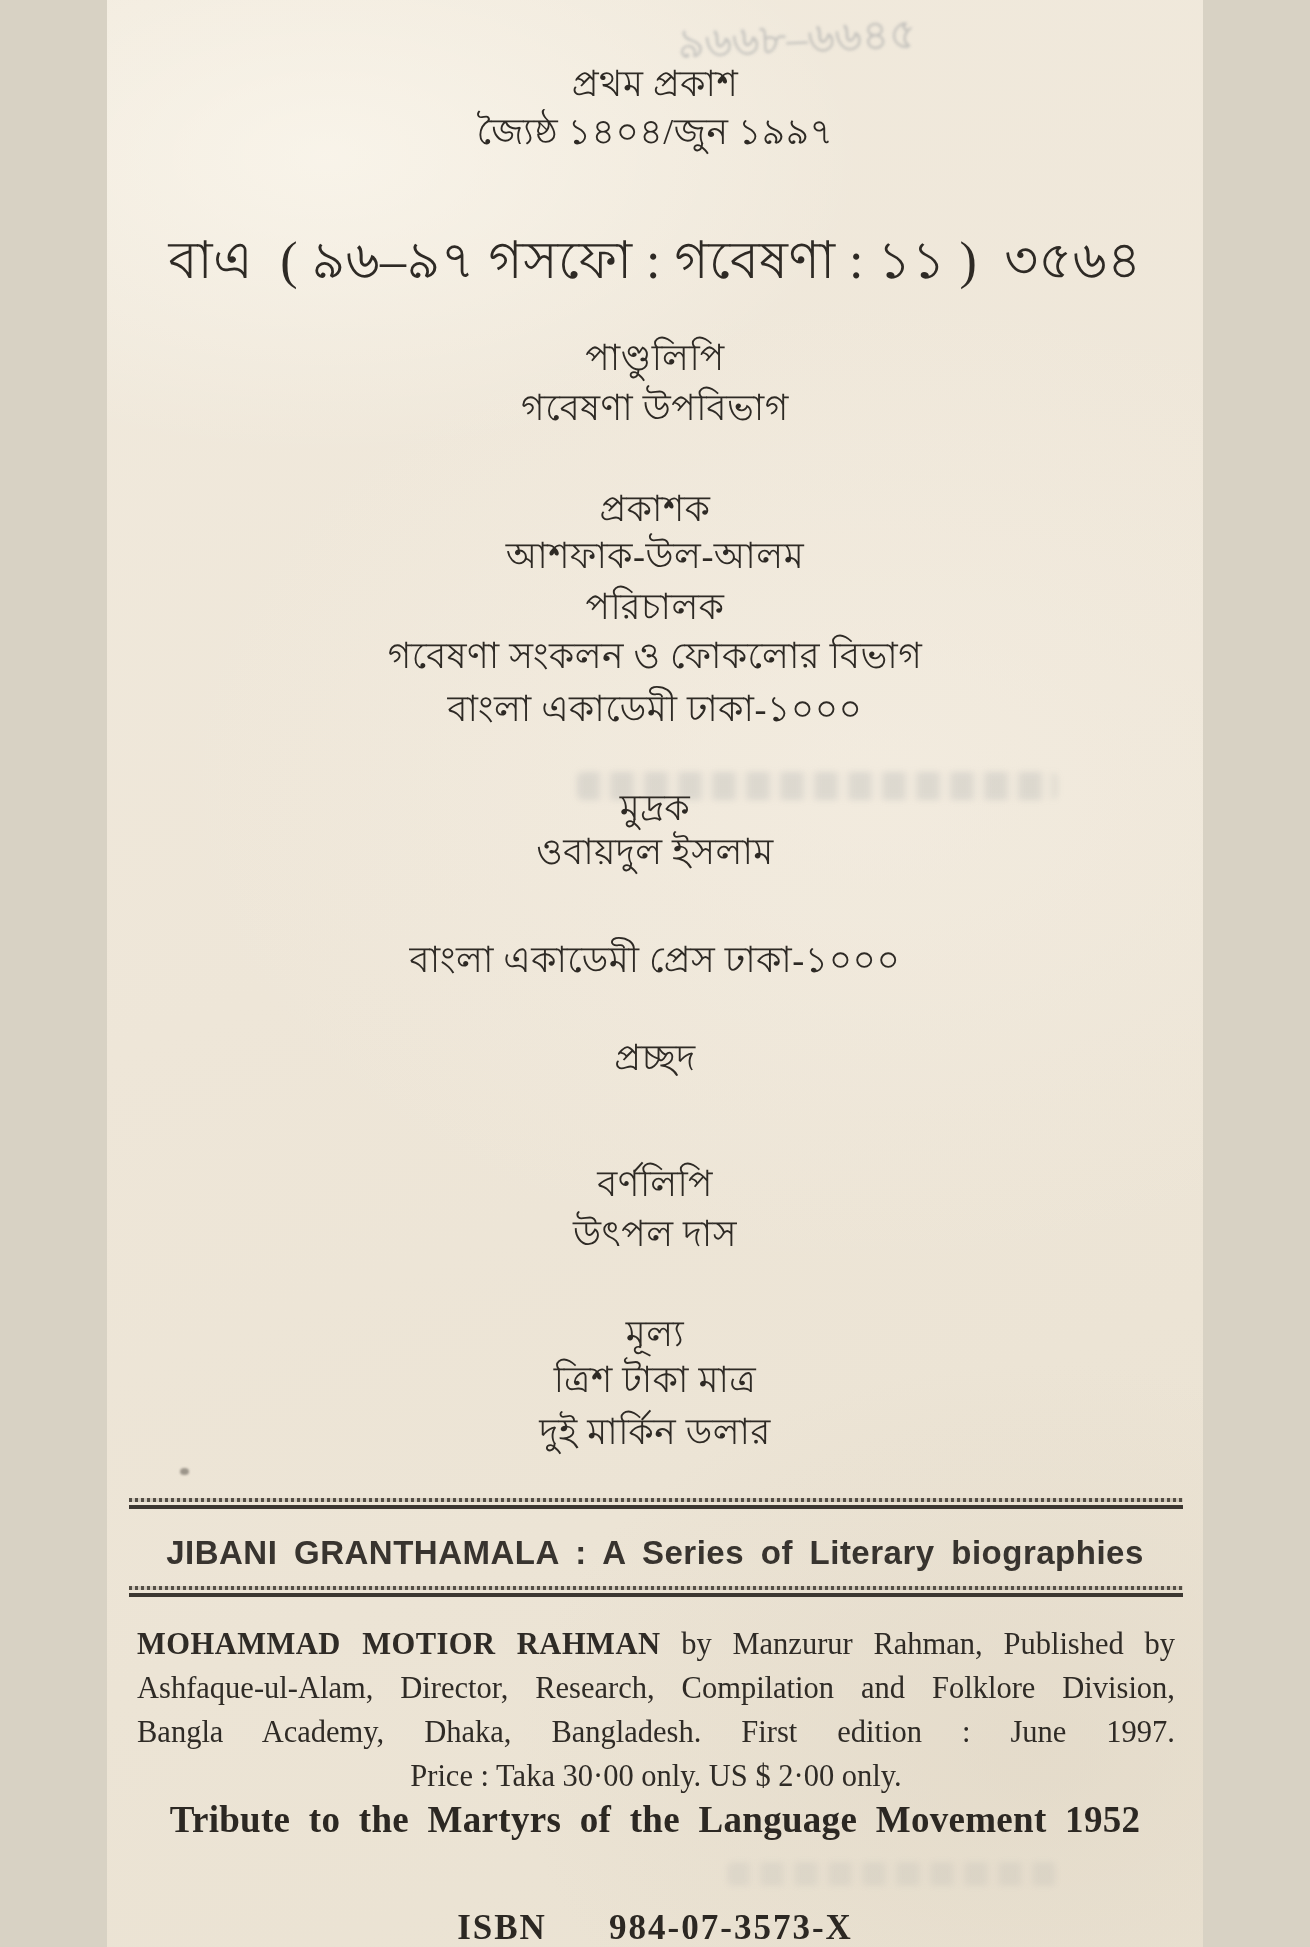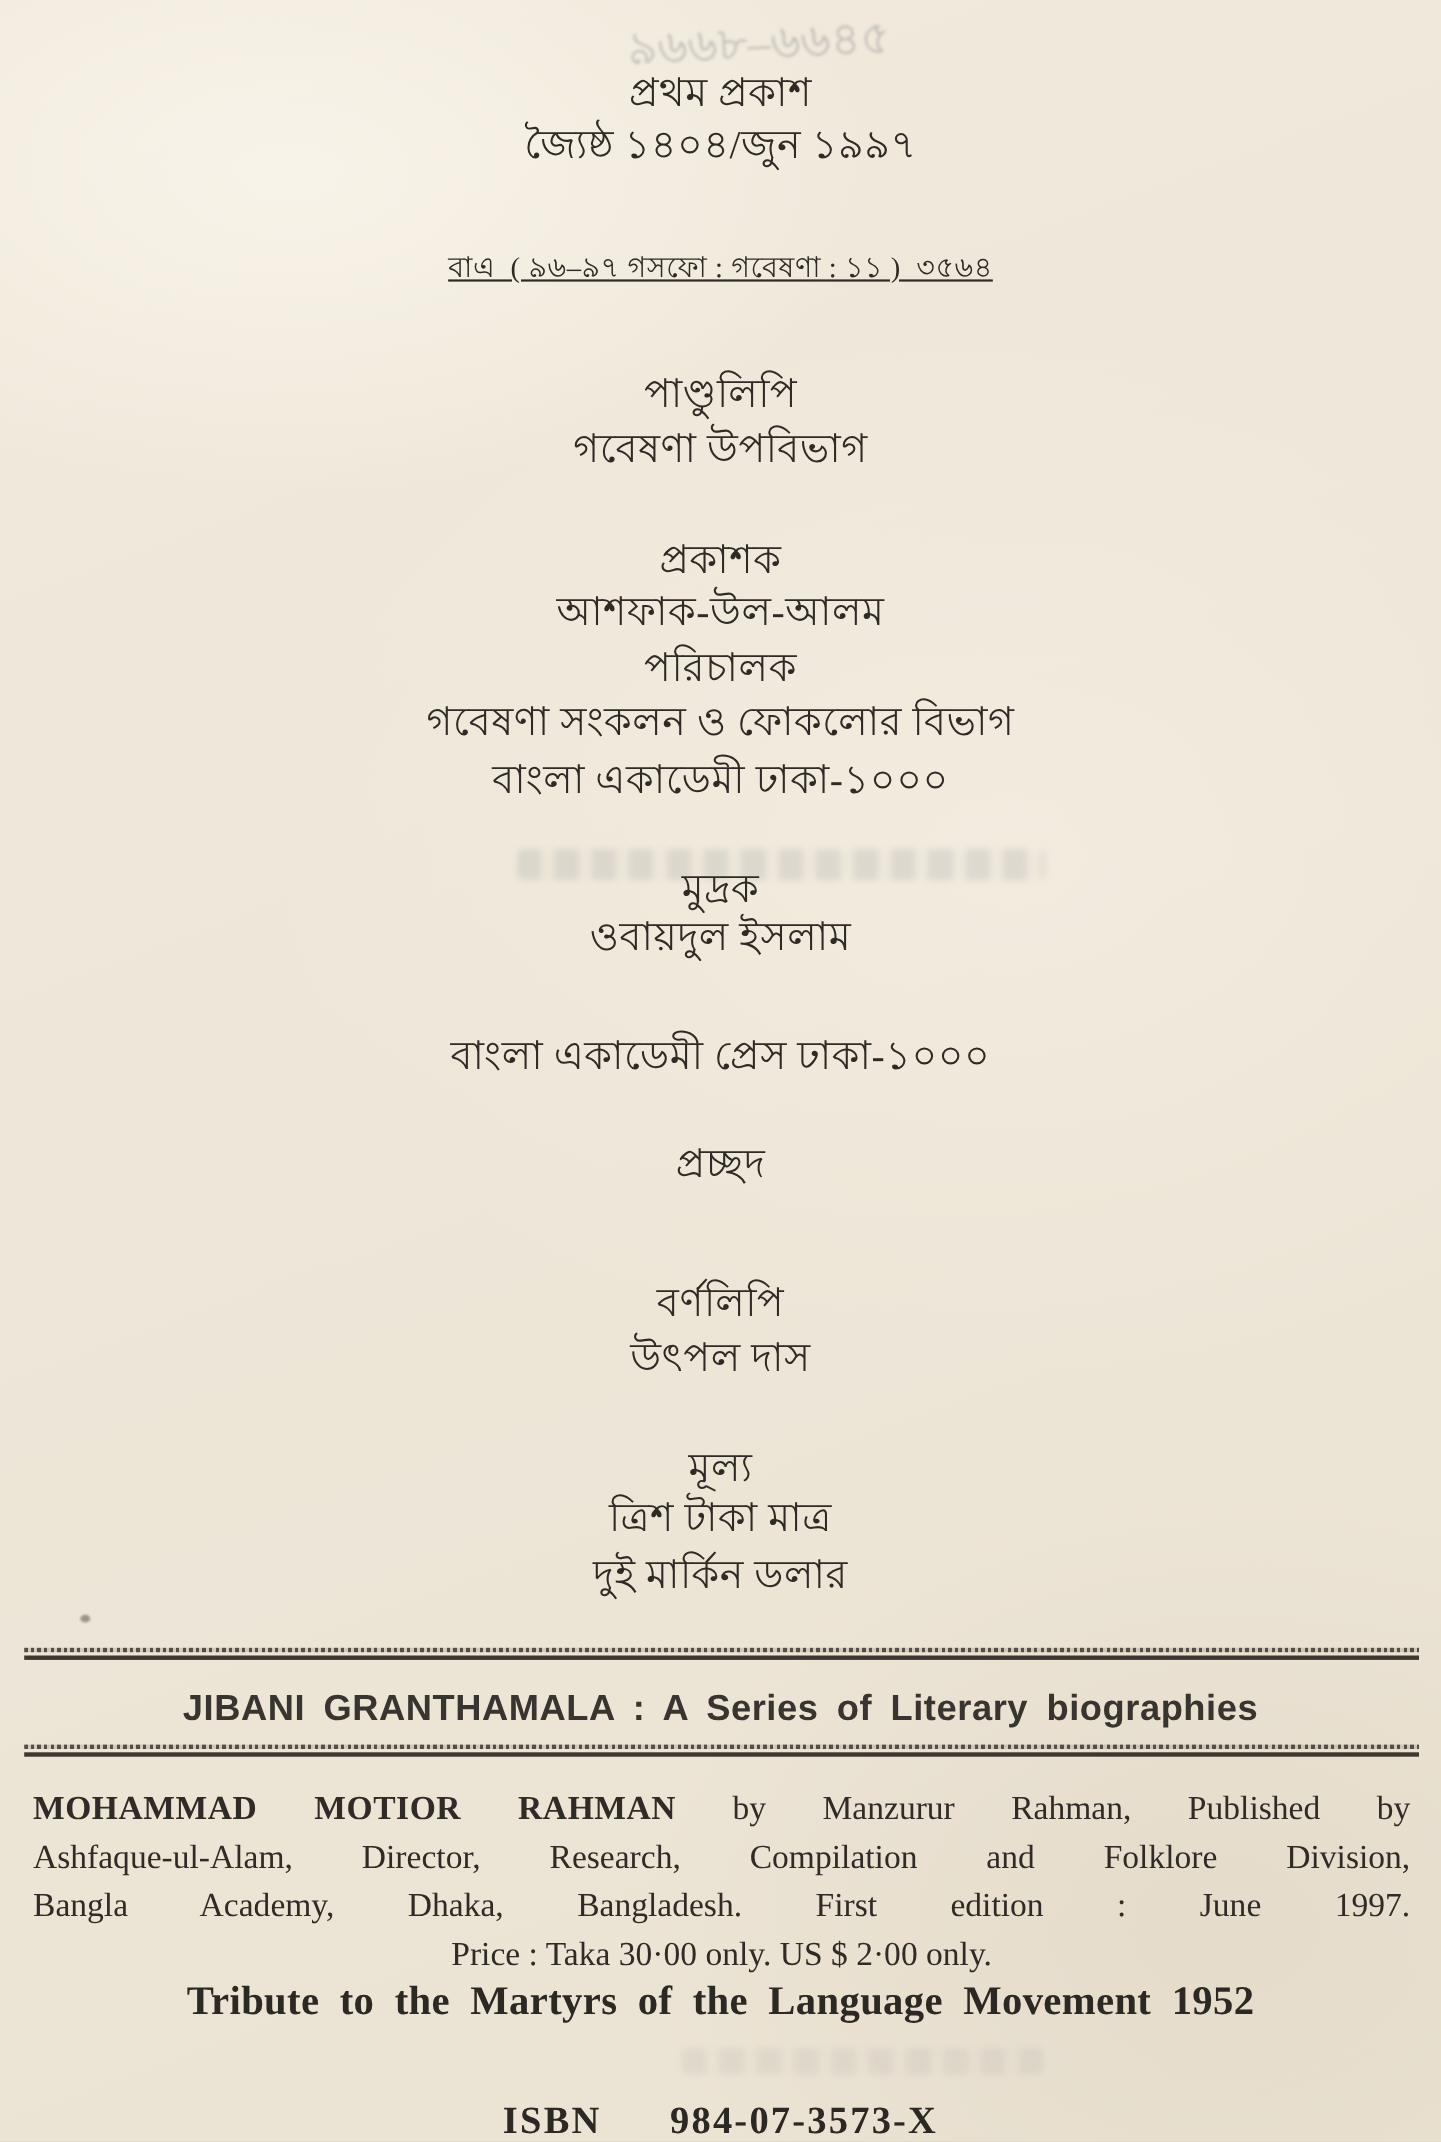--- a/index.html
+++ b/index.html
@@ -1,37 +1,37 @@
 <!DOCTYPE html>
 <html><head>
 <meta charset="utf-8">
 <style>
   html,body{margin:0;padding:0;background:#d8d2c4;}
   .page{
     position:relative;
-    width:1310px;height:1947px;
+    width:1096px;height:1947px;
     margin:0 auto;
     background:
       radial-gradient(ellipse 900px 500px at 20% 8%, rgba(255,252,244,.55), rgba(255,252,244,0) 60%),
       radial-gradient(ellipse 800px 600px at 85% 90%, rgba(222,212,194,.5), rgba(222,212,194,0) 65%),
       radial-gradient(ellipse 1000px 700px at 70% 40%, rgba(246,240,229,.5), rgba(246,240,229,0) 70%),
       linear-gradient(160deg,#f1eadd 0%,#eee6d8 45%,#eae2d2 100%);
     font-family:"Liberation Serif","DejaVu Serif",serif;
     color:#2e2a25;
     overflow:hidden;
   }
   .line{
     position:absolute;left:0;right:0;
     text-align:center;
     font-size:36px;line-height:1.25;
     white-space:pre-wrap;
     letter-spacing:.5px;
   }
   .bn{font-family:"Liberation Serif","DejaVu Sans",serif;}
-  .catalog{font-size:26px;text-decoration:underline;}
+  .catalog{font-size:52px;}
   .ghost{
     position:absolute;top:6px;left:540px;width:300px;
     font-size:42px;text-align:center;
     color:rgba(105,115,125,.35);
     filter:blur(1.6px);
     transform:rotate(-2.5deg);
   }
   .smudge{
     position:absolute;border-radius:6px;
     filter:blur(3px);

